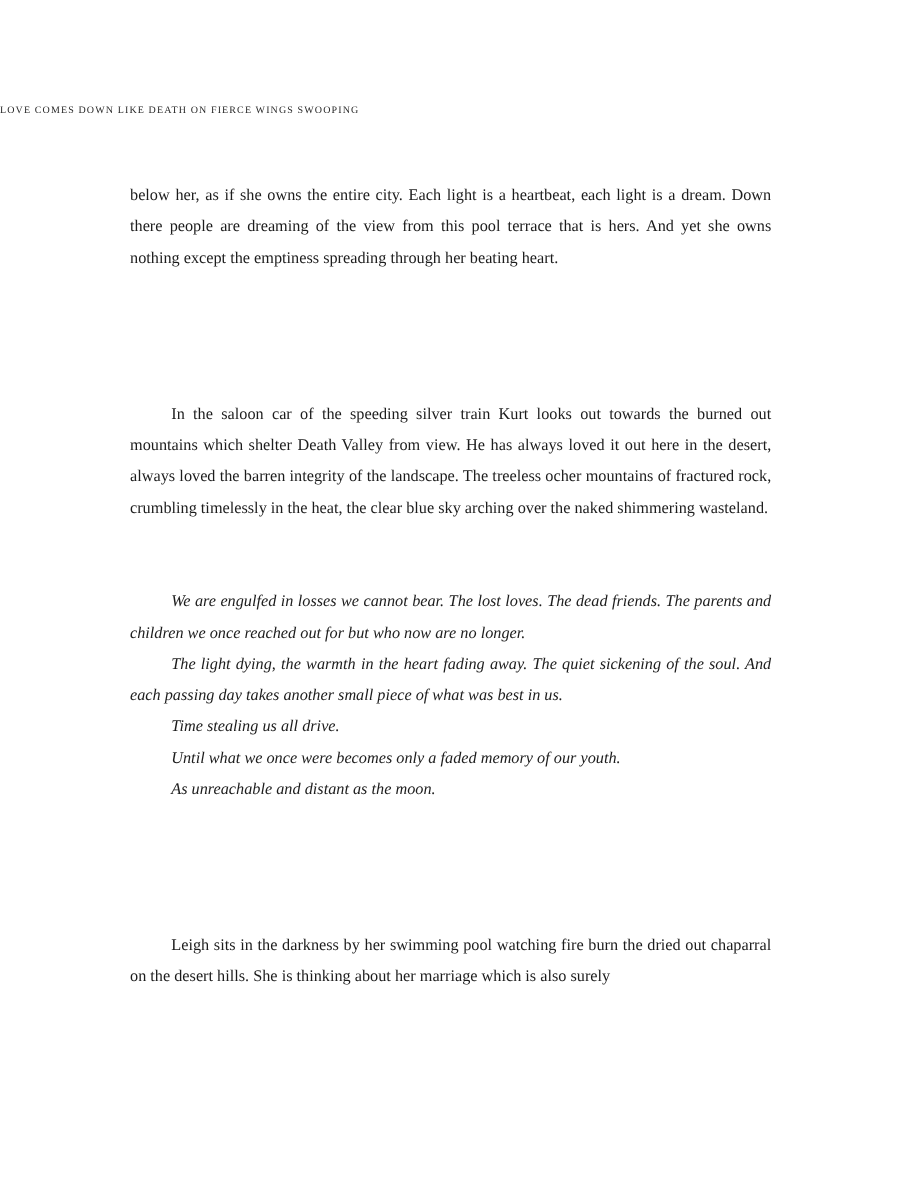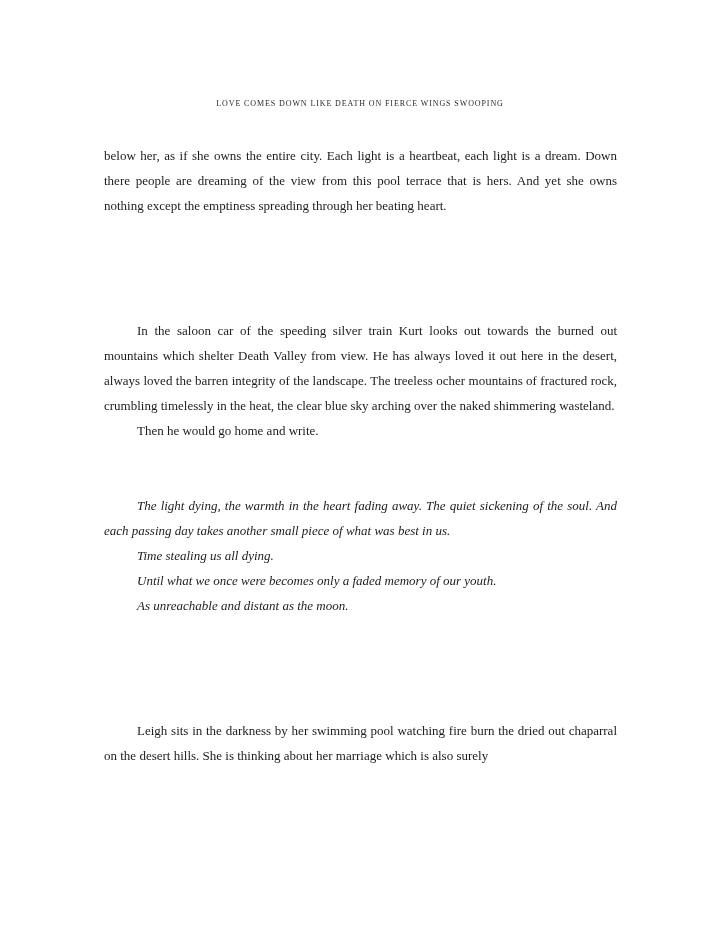--- a/index.html
+++ b/index.html
@@ -11,24 +11,23 @@
     position: relative;
     width: 720px;
     height: 950px;
     background: #ffffff;
     overflow: hidden;
     font-family: "Liberation Serif", "DejaVu Serif", serif;
     color: #1c1c1c;
   }
   .running-header {
     position: absolute;
-    top: 99px;
+    top: 83px;
     left: 0;
     width: 720px;
-    text-align: center;
     font-size: 8px;
     letter-spacing: 0.9px;
     font-weight: 400;
     color: #2a2a2a;
     white-space: nowrap;
   }
   .page-body {
     position: absolute;
     top: 115px;
     left: 104px;
@@ -56,22 +55,22 @@
 </style>
 </head>
 <body>
 
 <div class="page">
   <div class="running-header">LOVE COMES DOWN LIKE DEATH ON FIERCE WINGS SWOOPING</div>
   <div class="page-body">
       <p class="paragraph">below her, as if she owns the entire city. Each light is a heartbeat, each light is a dream. Down there people are dreaming of the view from this pool terrace that is hers. And yet she owns nothing except the emptiness spreading through her beating heart.</p>
       <div class="scene-break large"></div>
       <p class="paragraph indent">In the saloon car of the speeding silver train Kurt looks out towards the burned out mountains which shelter Death Valley from view. He has always loved it out here in the desert, always loved the barren integrity of the landscape. The treeless ocher mountains of fractured rock, crumbling timelessly in the heat, the clear blue sky arching over the naked shimmering wasteland.</p>
-      <p class="paragraph indent">Then he would go home and write.</p>
       <div class="scene-break small"></div>
+      <p class="paragraph italic indent">We are engulfed in losses we cannot bear. The lost loves. The dead friends. The parents and children we once reached out for but who now are no longer.</p>
       <p class="paragraph italic indent">The light dying, the warmth in the heart fading away. The quiet sickening of the soul.  And each passing day takes another small piece of what was best in us.</p>
-      <p class="paragraph italic indent">Time stealing us all dying.</p>
+      <p class="paragraph italic indent">Time stealing us all drive.</p>
       <p class="paragraph italic indent">Until what we once were becomes only a faded memory of our youth.</p>
       <p class="paragraph italic indent">As unreachable and distant as the moon.</p>
       <div class="scene-break large"></div>
       <p class="paragraph indent">Leigh sits in the darkness by her swimming pool watching fire burn the dried out chaparral on the desert hills. She is thinking about her marriage which is also surely</p>
     </div>
 </div>
 
 </body></html>

